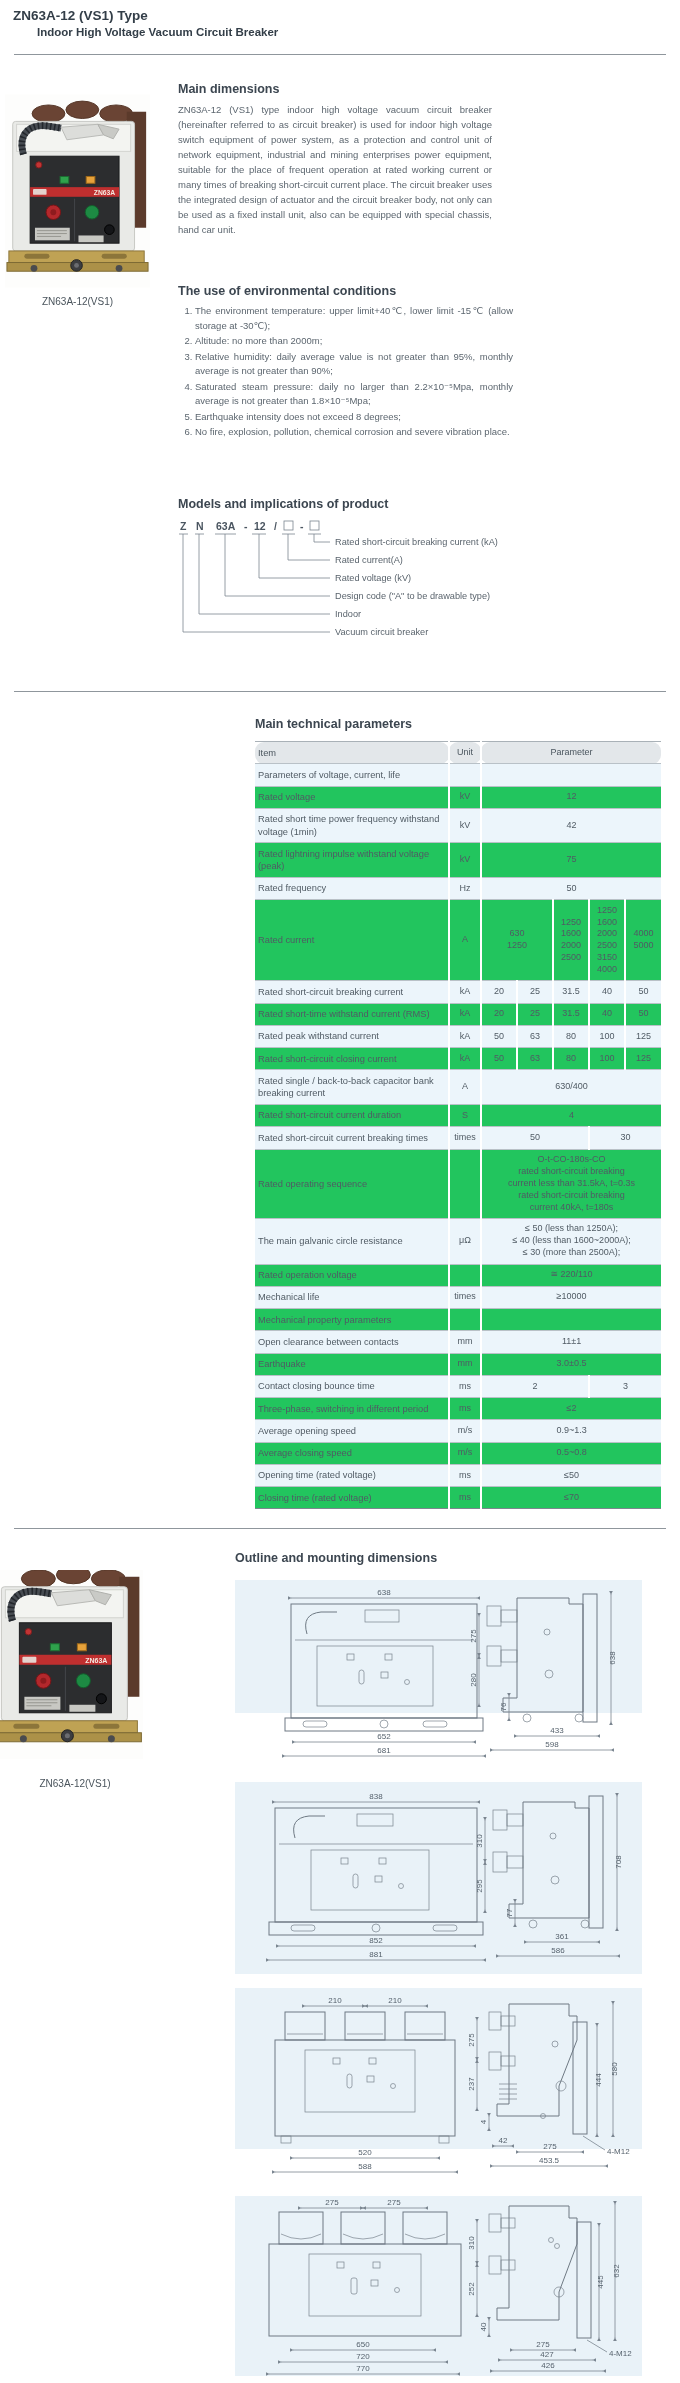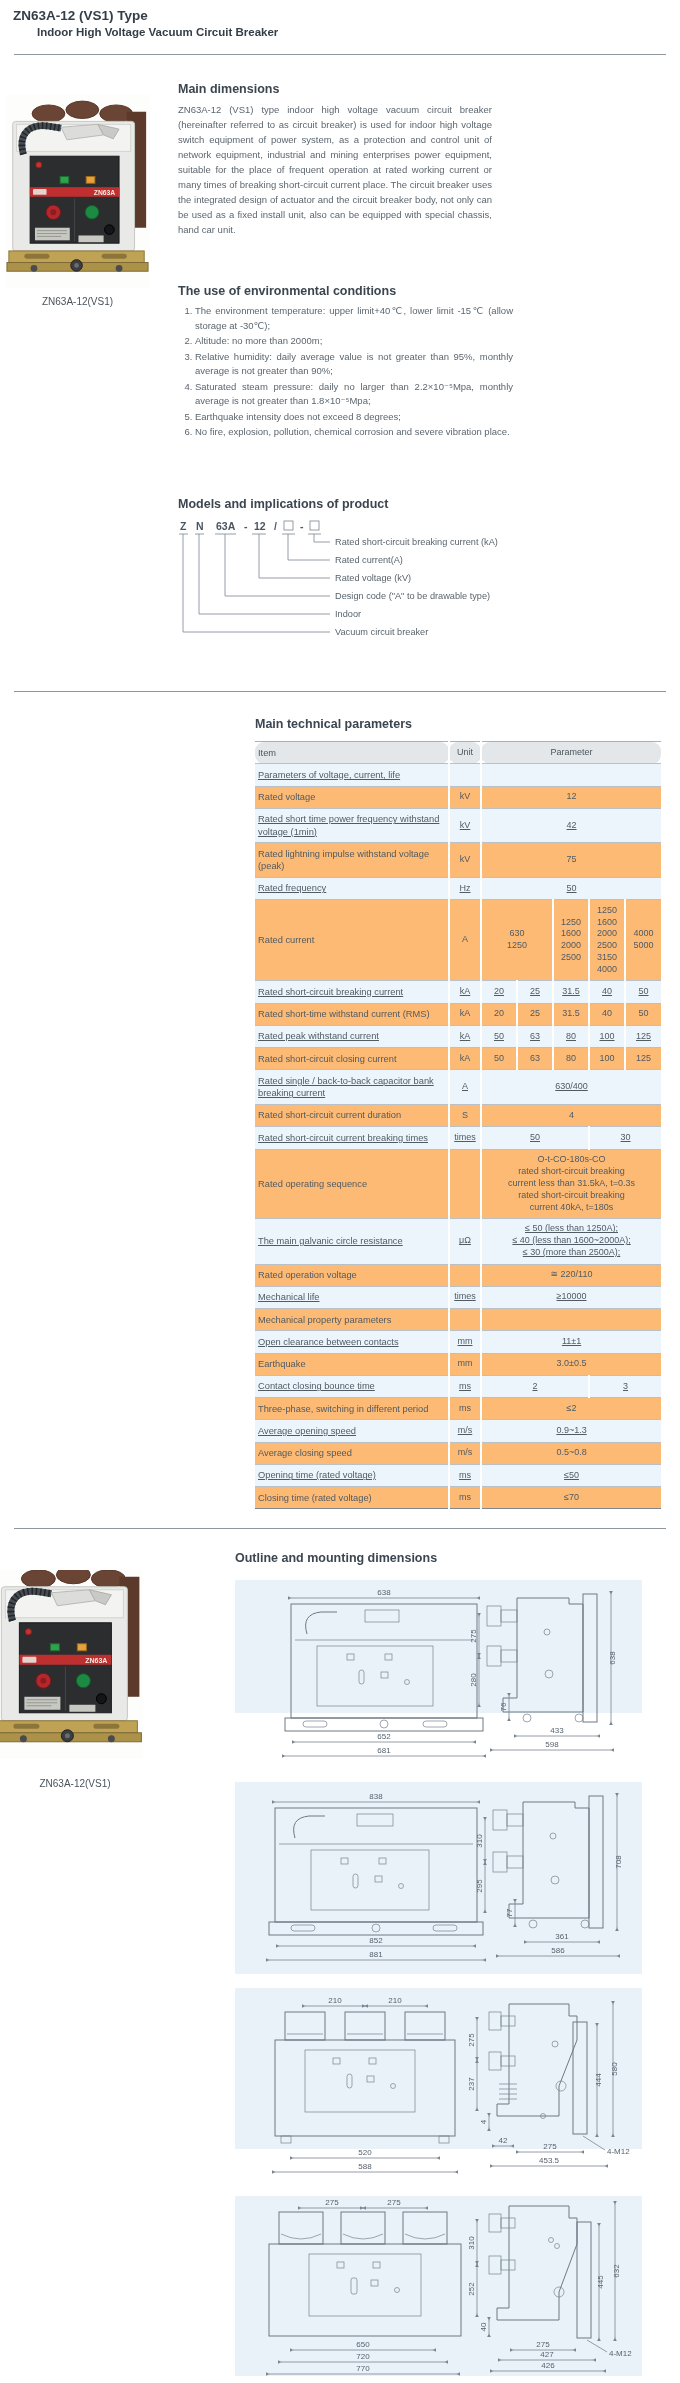--- a/index.html
+++ b/index.html
@@ -16,22 +16,22 @@
   ol.env li{margin-bottom:1px;text-align:justify;}
   svg text{font-family:"Liberation Sans","DejaVu Sans",sans-serif;}
   
   table.params{border-collapse:collapse;table-layout:fixed;width:406px;font-size:9px;color:#505b64;}
   table.params td,table.params th{border-bottom:1px solid #b9c1c7;vertical-align:middle;
     padding:4.5px 3px;line-height:1.32;overflow:hidden;}
   table.params th{background:#e3e7ea;border-top:1px solid #a9b1b7;font-weight:normal;color:#4b565f;border-radius:9px;}
   th.it,td.it{text-align:left;padding-left:7px;font-size:9.3px;}
   th.u,td.u,th.p,td.v{text-align:center;border-left:2px solid #fff;}
   td.v{white-space:pre-line;}
-  tr.a td{background:#ecf5fb;text-decoration:underline;}
-  tr.b td{background:#fdba74;}
+  tr.a td{background:#ecf5fb;}
+  tr.b td{background:#22c55e;}
   tr.last td{border-bottom:1.5px solid #7d868e;}
   
   .panel{background:#e9f2f8;}
   .ln{stroke:#6e7983;stroke-width:1;fill:none;}
   .ln2{stroke:#78838d;stroke-width:0.7;fill:none;}
   .dm{stroke:#7b8691;stroke-width:0.8;fill:none;}
   .dt{font-size:8px;fill:#56626d;}
   .mcode{font-size:10.5px;fill:#4a5560;font-weight:bold;}
   .mlab{font-size:9.2px;fill:#5a646d;}
   .mline{stroke:#7b8590;stroke-width:0.8;fill:none;}

